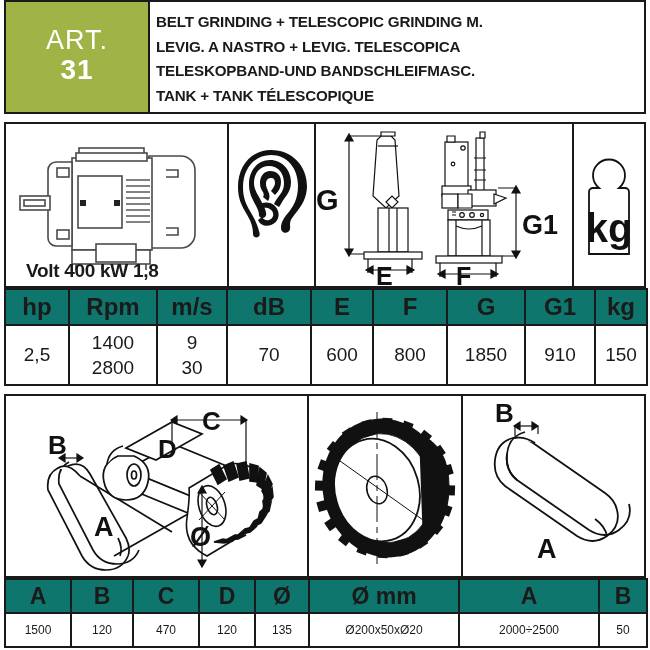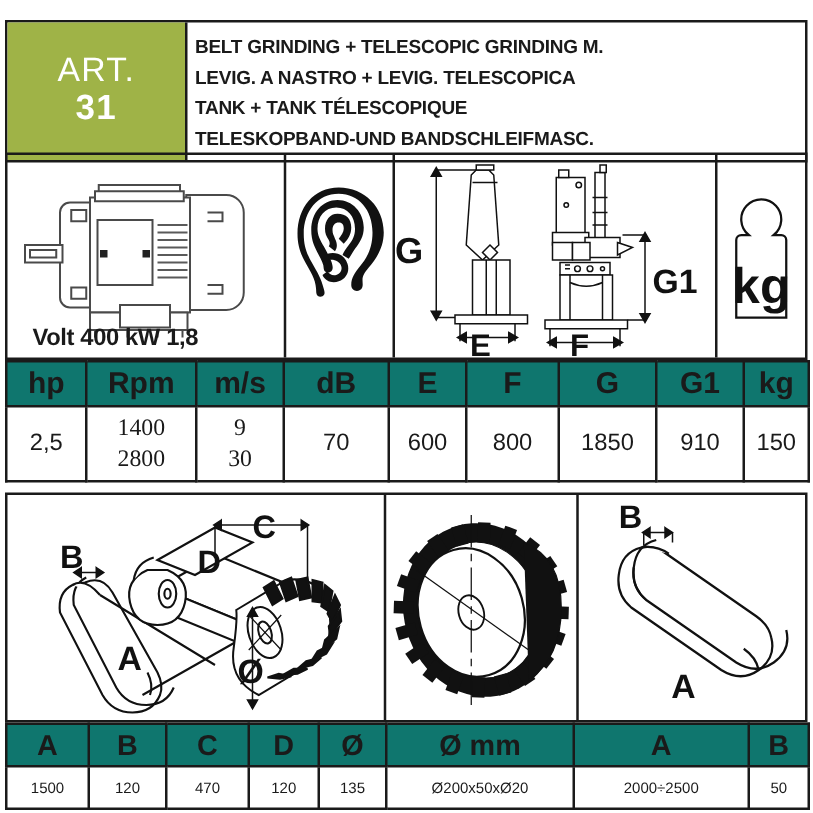--- a/index.html
+++ b/index.html
@@ -2,21 +2,21 @@
 <html><head>
 <meta charset="utf-8">
 <style>
   html,body{margin:0;padding:0;background:#ffffff;}
   body{width:650px;height:650px;font-family:"Liberation Sans",sans-serif;color:#1a1a1a;overflow:hidden;}
   #sheet{position:absolute;left:0;top:0;width:650px;height:650px;box-sizing:border-box;}
 
   .bx{position:absolute;box-sizing:border-box;border:2px solid #1a1a1a;}
 
   
-  #hdr{left:4px;top:16px;width:642px;height:114px;border:2px solid #1a1a1a;padding-left:42px;}
+  #hdr{left:4px;top:0;width:642px;height:114px;border:2px solid #1a1a1a;padding-left:42px;}
   #art-badge{position:absolute;left:0;top:0;width:142px;height:110px;display:flex;
              flex-direction:column;align-items:center;justify-content:center;color:#fff;}
   #art-word{font-size:27px;font-weight:400;letter-spacing:1px;line-height:1;}
   #art-num{font-size:28px;font-weight:700;letter-spacing:1px;line-height:1.15;}
   #hdr-sep{position:absolute;left:142px;top:0;width:2px;height:110px;background:#1a1a1a;}
   #titles{position:absolute;left:150px;top:5px;width:486px;height:104px;
           display:flex;flex-direction:column;justify-content:center;}
   .tline{font-size:15.2px;font-weight:700;line-height:24.5px;letter-spacing:-0.2px;white-space:nowrap;}
 
   
@@ -28,21 +28,21 @@
 
   
   .tbl{position:absolute;border-collapse:collapse;table-layout:fixed;}
   .tbl td,.tbl th{border:2px solid #1a1a1a;text-align:center;padding:0;
                   font-family:"Liberation Sans",sans-serif;}
   .tbl th{background:#0f766e;font-size:24px;font-weight:700;height:34px;line-height:34px;}
   .tbl td{background:#ffffff;font-size:19px;font-weight:400;}
 
   #tbl1{left:4px;top:288px;width:642px;}
   #tbl1 td{height:54px;}
-  #tbl1 .two{line-height:25px;font-size:19px;padding:2px 0;font-family:Liberation Serif, serif;}
+  #tbl1 .two{line-height:25px;font-size:19px;padding:2px 0;}
 
   #tbl2{left:4px;top:578px;width:642px;}
   #tbl2 th{height:32px;line-height:32px;font-size:23px;}
   #tbl2 td{height:32px;line-height:32px;font-size:12px;}
 
   
   #midrow{left:4px;top:394px;width:642px;height:184px;}
 
   svg{display:block;}
   .lbl{font-family:"Liberation Sans",sans-serif;font-weight:700;fill:#111;}
@@ -54,22 +54,22 @@
 
   <div id="hdr" class="bx">
     <div id="art-badge" style="background: rgb(159, 179, 71);">
       <div id="art-word">ART.</div>
       <div id="art-num">31</div>
     </div>
     <div id="hdr-sep"></div>
     <div id="titles">
       <div class="tline">BELT GRINDING + TELESCOPIC GRINDING M.</div>
       <div class="tline">LEVIG. A NASTRO + LEVIG. TELESCOPICA</div>
+      <div class="tline">TELESKOPBAND-UND BANDSCHLEIFMASC.</div>
       <div class="tline">TANK + TANK TÉLESCOPIQUE</div>
-      <div class="tline">TELESKOPBAND-UND BANDSCHLEIFMASC.</div>
     </div>
   </div>
 
   <div id="iconrow" class="bx">
 
     <div class="cell" style="left:0;width:221px;">
       <svg width="221" height="162" viewBox="0 0 221 162">
         <g fill="none" stroke="#4a4a4a" stroke-width="1.6">
 
           <path d="M143 32 h32 a14 14 0 0 1 14 14 v64 a14 14 0 0 1 -14 14 h-32 z" fill="#fff"></path>

